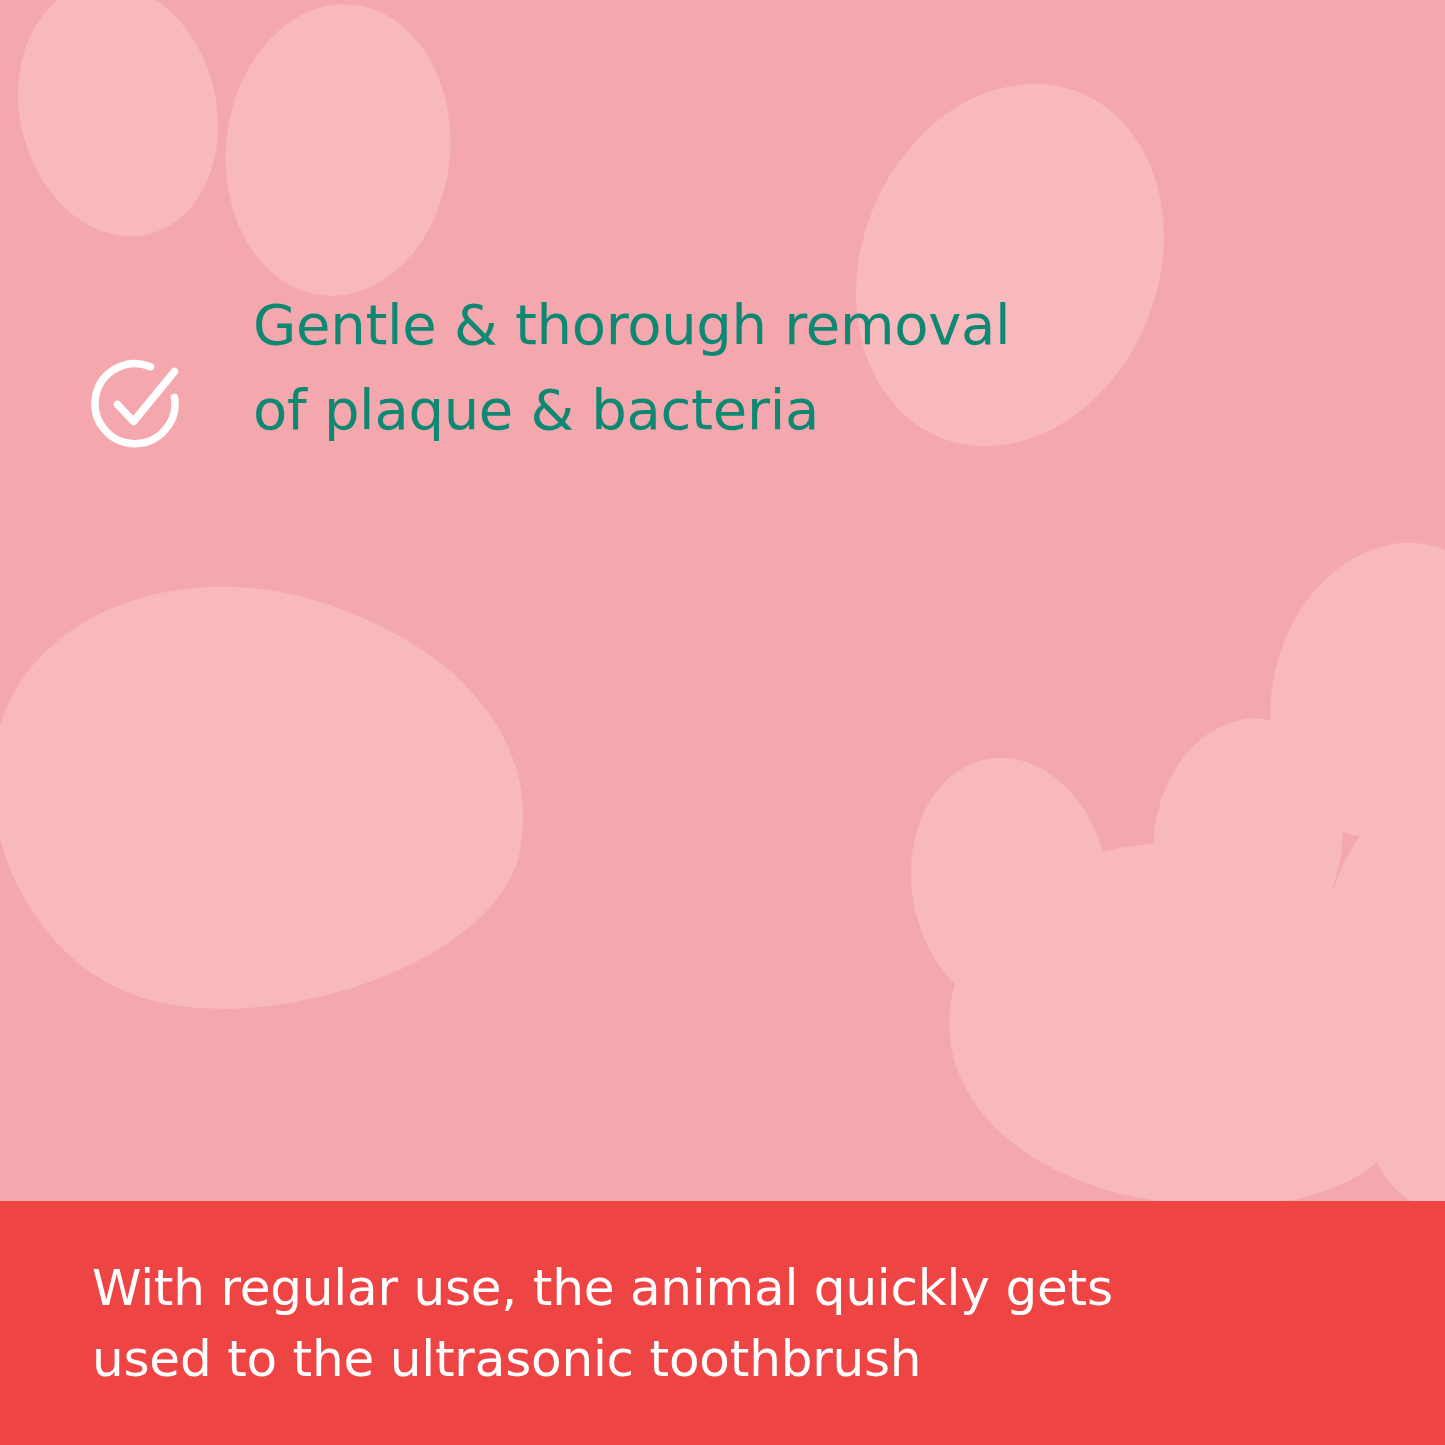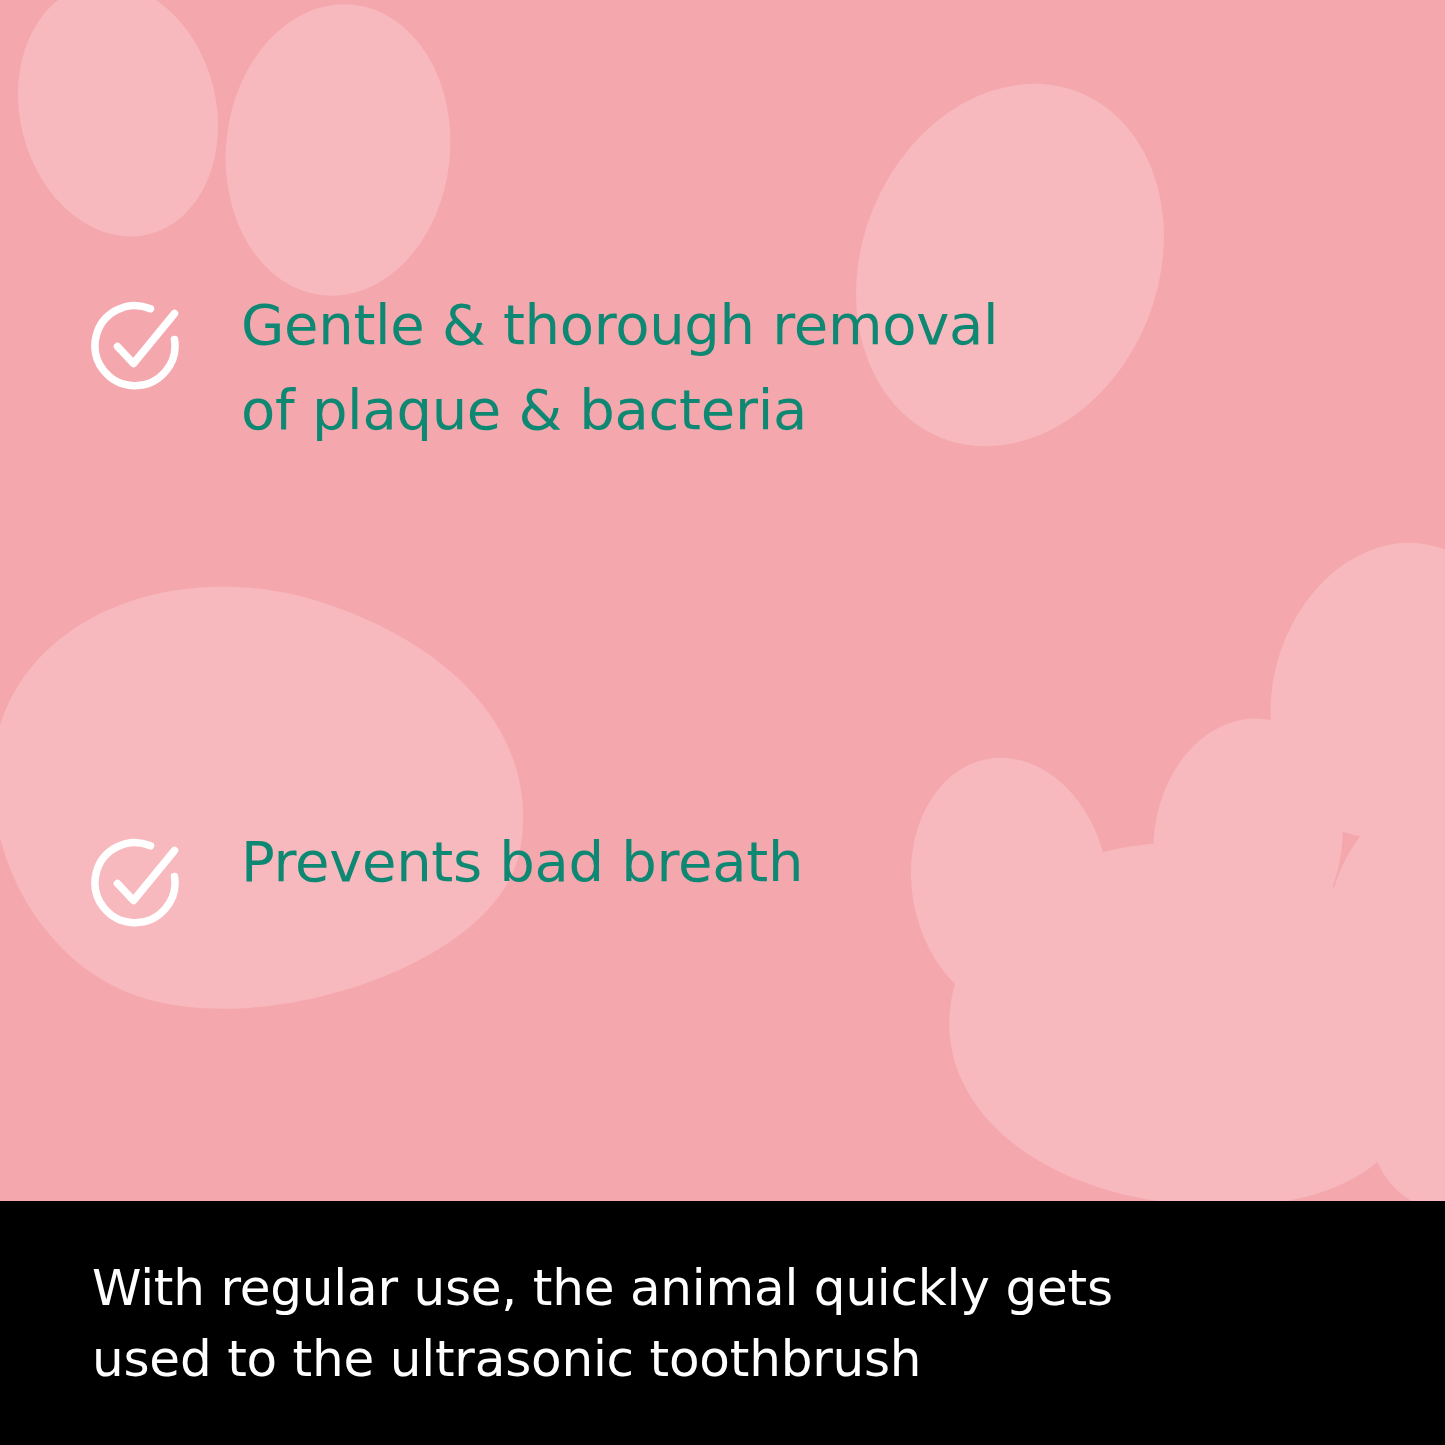--- a/index.html
+++ b/index.html
@@ -29,21 +29,22 @@
   #bullets {
     position: absolute;
     left: 0;
     top: 0;
     width: 1445px;
     height: 1201px;
   }
   .bullet-row {
     position: absolute;
     display: flex;
-    align-items: flex-start;
+    align-items: flex-end;
+    gap: 12px;
   }
   .check-icon {
     flex: 0 0 auto;
     width: 98px;
     height: 98px;
     margin-right: 0px;
   }
   .check-icon svg { display: block; }
   .bullet-text {
     color: #0F8873;
@@ -61,21 +62,21 @@
   #bullet-row-1 { left: 88px; top: 566px; }
   #bullet-row-2 { left: 88px; top: 833px; }
 
   
   #footer-banner {
     position: absolute;
     left: 0;
     top: 1201px;
     width: 1445px;
     height: 244px;
-    background: #000000;
+    background: #ef4444;
   }
   #footer-text {
     position: absolute;
     left: 92px;
     top: 52px;
     width: 1280px;
     color: #FFFFFF;
     font-size: 50px;
     line-height: 1.42;
     letter-spacing: -0.2px;
@@ -127,30 +128,20 @@
           <path d="M 62.5 12.8
                    A 40 40 0 1 0 86.5 43.5" fill="none" stroke="#FFFFFF" stroke-width="7.5" stroke-linecap="round"></path>
           <path d="M 29.5 50.5 L 45.5 67.5 L 86.5 17.5" fill="none" stroke="#FFFFFF" stroke-width="7.5" stroke-linecap="round" stroke-linejoin="round"></path>
         </svg>
       </span>
       <div class="bullet-text">Gentle &amp; thorough removal
 of plaque &amp; bacteria</div>
     </div>
 
 
-    <div class="bullet-row" id="bullet-row-2">
-      <span class="check-icon">
-        <svg width="98" height="98" viewBox="0 0 98 98">
-          <path d="M 62.5 12.8
-                   A 40 40 0 1 0 86.5 43.5" fill="none" stroke="#FFFFFF" stroke-width="7.5" stroke-linecap="round"></path>
-          <path d="M 29.5 50.5 L 45.5 67.5 L 86.5 17.5" fill="none" stroke="#FFFFFF" stroke-width="7.5" stroke-linecap="round" stroke-linejoin="round"></path>
-        </svg>
-      </span>
-      <div class="bullet-text">Prevents bad breath</div>
-    </div>
 
   </div>
 
   <div id="footer-banner">
     <div id="footer-text">With regular use, the animal quickly gets
 used to the ultrasonic toothbrush</div>
   </div>
 
 </div>
 

